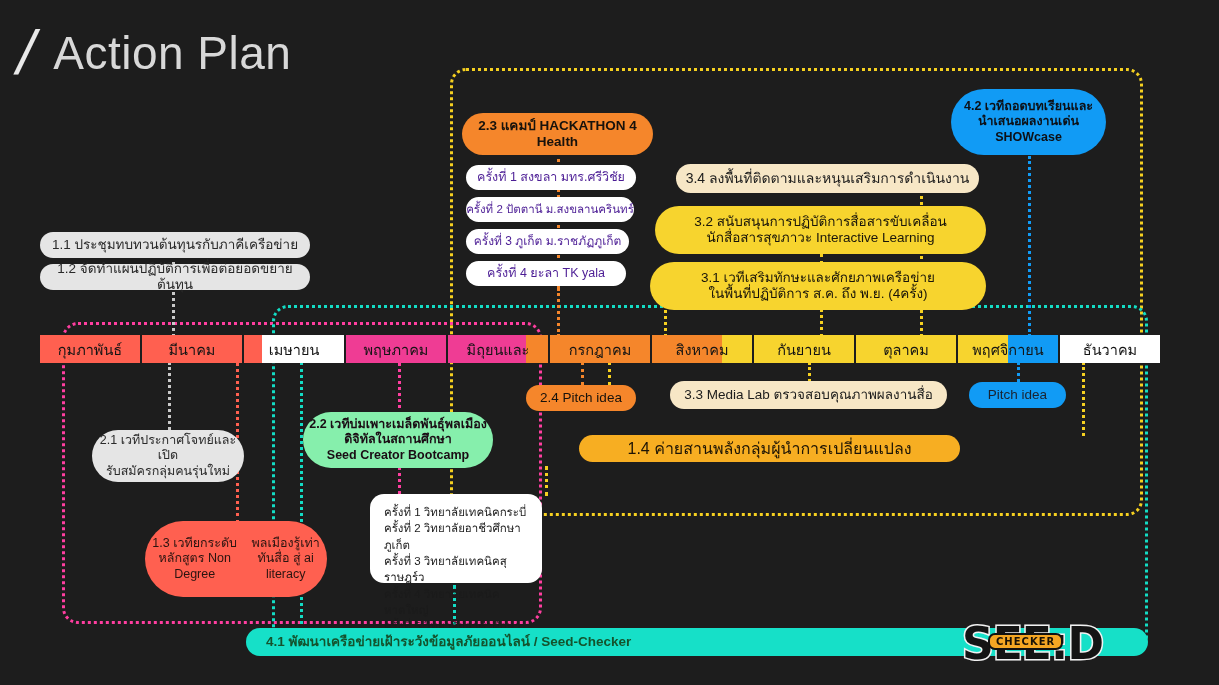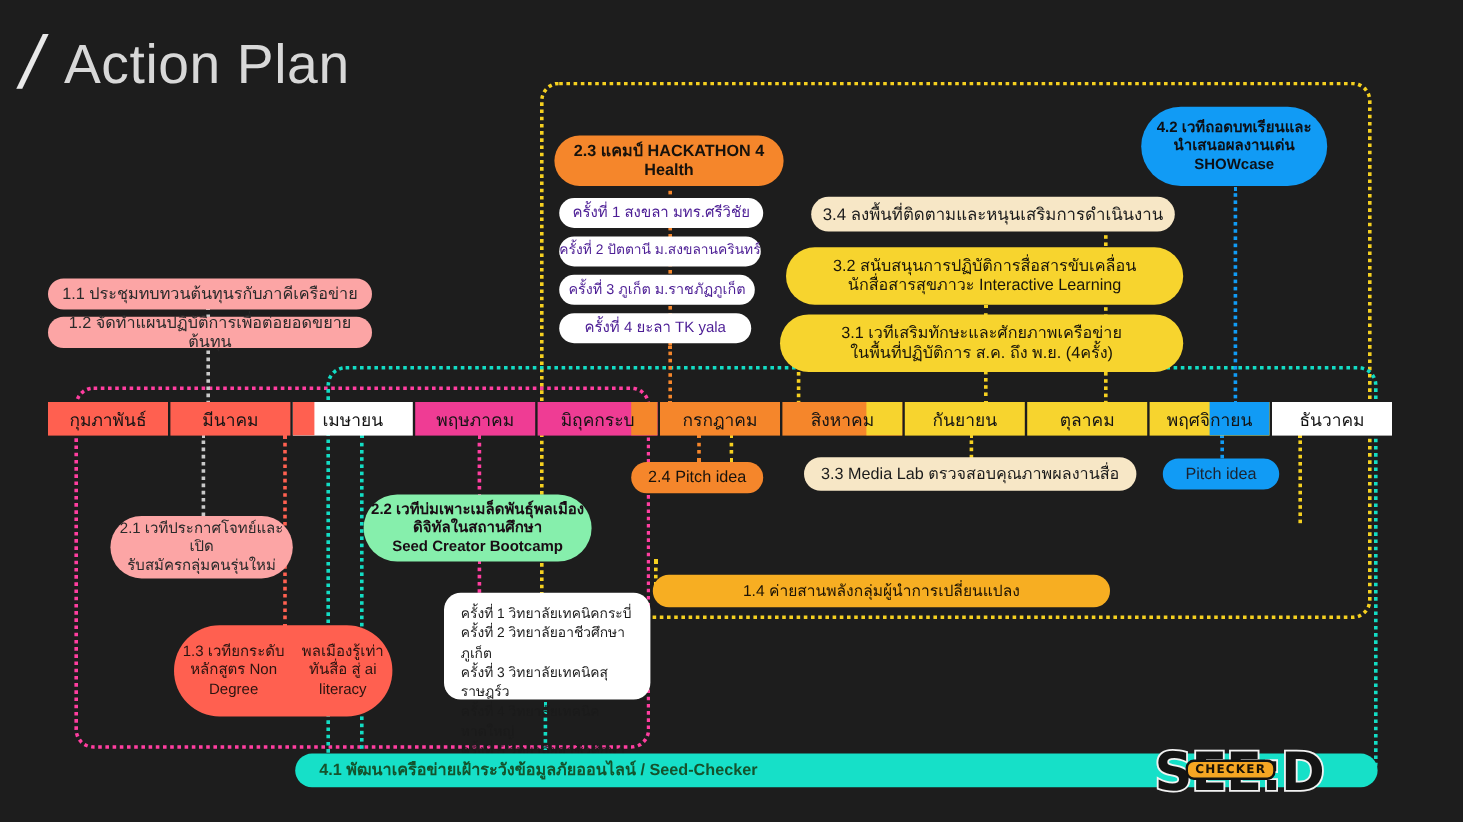--- a/index.html
+++ b/index.html
@@ -41,21 +41,21 @@
 
   
   .pill {
     position: absolute; border-radius: 999px;
     display: flex; align-items: center; justify-content: center;
     text-align: center; line-height: 1.22;
     font-family: "Liberation Sans", "DejaVu Sans", sans-serif;
   }
   .pill-orange { background: #f5862b; color: #17120c; font-weight: bold; }
   .pill-white  { background: #ffffff; color: #4c1d95; }
-  .pill-gray   { background: #fca5a5; color: #2a2a2a; text-align: center; }
+  .pill-gray   { background: #e5e5e5; color: #2a2a2a; text-align: center; }
   .pill-cream  { background: #f7e7c6; color: #1b1b1b; }
   .pill-yellow { background: #f7d42e; color: #19150a; }
   .pill-blue   { background: #119bf5; color: #0d1016; font-weight: bold; }
   .pill-blue-light { background: #119bf5; color: #1a2330; }
   .pill-pink   { background: #86efac; color: #1a0c14; font-weight: bold; }
   .pill-red    { background: #ff6050; color: #2b1410; }
   .pill-amber  { background: #f7ae22; color: #1d1405; }
   .pill-teal   { background: #16e0c8; color: #14532d; font-weight: bold; }
 
   .list-box {
@@ -176,21 +176,21 @@
       </div>
       <div class="month" style="width: 100px; background: rgb(255, 255, 255);">
         <div class="half" style="left: 0px; width: 18px; background: rgb(255, 96, 80);"></div>
         <span>เมษายน</span>
       </div>
       <div class="month" style="width: 100px; background: rgb(239, 60, 148);">
         <span>พฤษภาคม</span>
       </div>
       <div class="month" style="width: 100px; background: rgb(239, 60, 148);">
         <div class="half" style="right: 0px; width: 22px; background: rgb(245, 134, 43);"></div>
-        <span>มิถุคกระบ</span>
+        <span>มิถุยนและ</span>
       </div>
       <div class="month" style="width: 100px; background: rgb(245, 134, 43);">
         <span>กรกฎาคม</span>
       </div>
       <div class="month" style="width: 100px; background: rgb(245, 134, 43);">
         <div class="half" style="right: 0px; width: 30px; background: rgb(247, 212, 46);"></div>
         <span>สิงหาคม</span>
       </div>
       <div class="month" style="width: 100px; background: rgb(247, 212, 46);">
         <span>กันยายน</span>
@@ -206,21 +206,21 @@
         <span>ธันวาคม</span>
       </div>
     </div>
 
   <div class="pill pill-orange" style="left:526px; top:385px; width:110px; height:26px; font-size:13.5px; font-weight:normal;">2.4 Pitch idea</div>
 
   <div class="pill pill-cream" style="left:670px; top:381px; width:277px; height:28px; font-size:13.5px;">3.3 Media Lab ตรวจสอบคุณภาพผลงานสื่อ</div>
 
   <div class="pill pill-blue-light" style="left:969px; top:382px; width:97px; height:26px; font-size:13.5px; font-weight:normal;">Pitch idea</div>
 
-  <div class="pill pill-amber" style="left:544px; top:435px; width:381px; height:27px; font-size:13px;margin-top:44px;">1.4 ค่ายสานพลังกลุ่มผู้นำการเปลี่ยนแปลง</div>
+  <div class="pill pill-amber" style="left:579px; top:435px; width:381px; height:27px; font-size:16px;">1.4 ค่ายสานพลังกลุ่มผู้นำการเปลี่ยนแปลง</div>
 
   <div class="pill pill-gray" style="left:92px; top:430px; width:152px; height:52px; font-size:12.5px; flex-direction:column;">
     <div>2.1 เวทีประกาศโจทย์และเปิด</div>
     <div>รับสมัครกลุ่มคนรุ่นใหม่</div>
   </div>
 
   <div class="pill pill-pink" style="left:303px; top:412px; width:190px; height:56px; font-size:12.5px; flex-direction:column;">
     <div>2.2 เวทีบ่มเพาะเมล็ดพันธุ์พลเมือง</div>
     <div>ดิจิทัลในสถานศึกษา</div>
     <div>Seed Creator Bootcamp</div>

